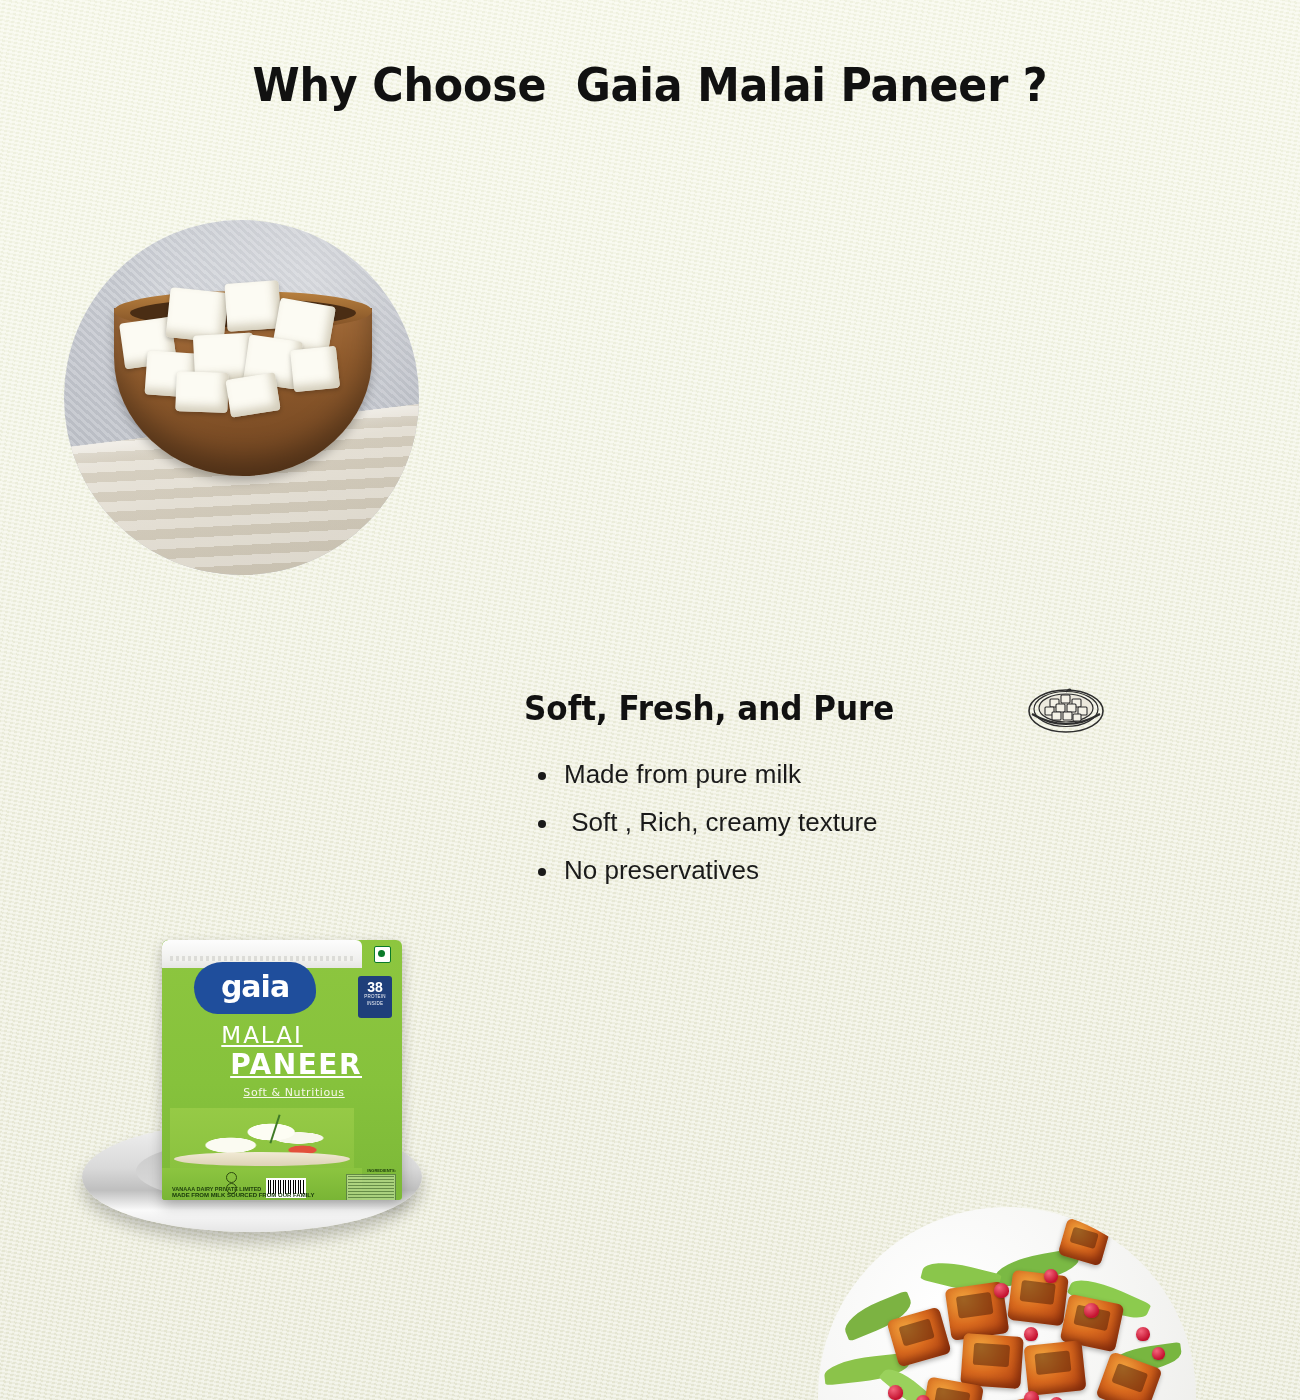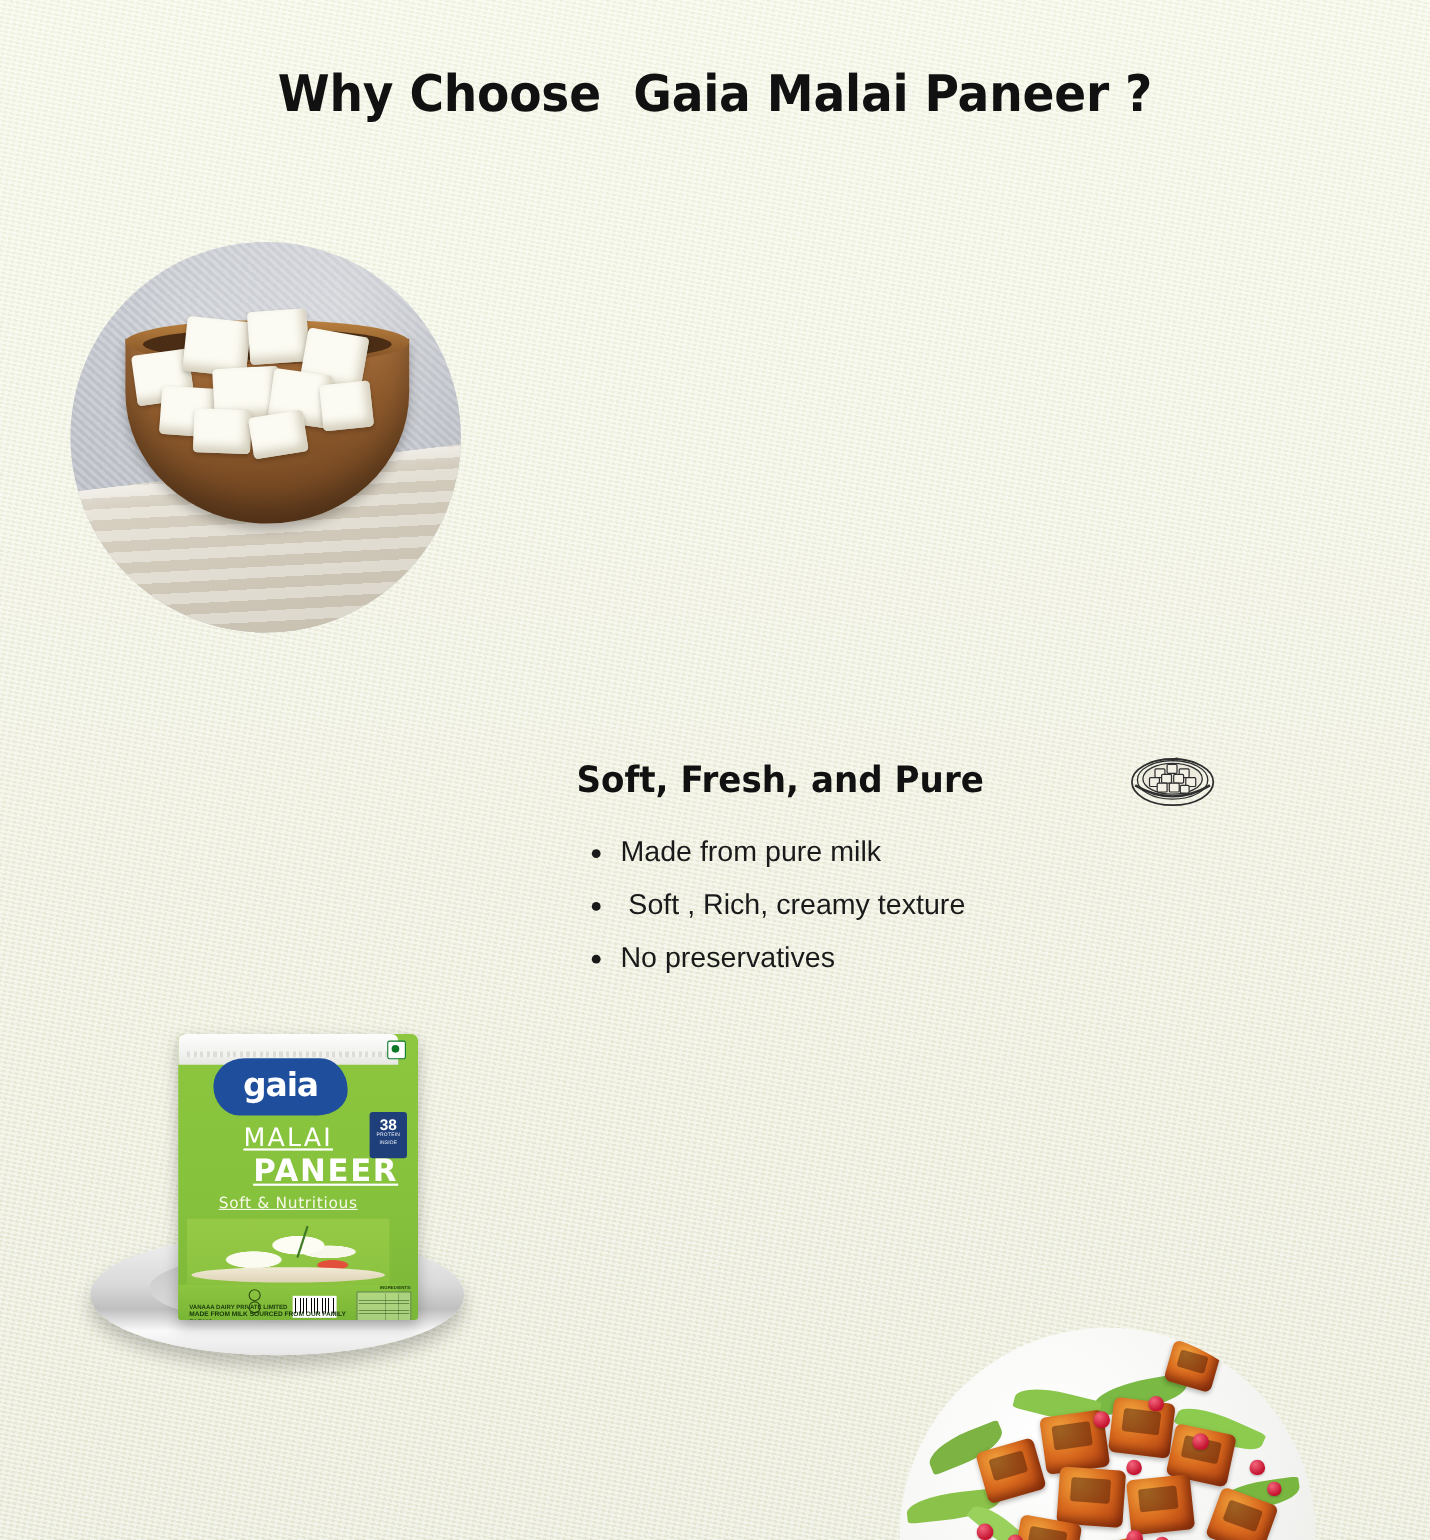--- a/index.html
+++ b/index.html
@@ -130,21 +130,21 @@
     position:absolute;left:42px;top:182px;width:340px;height:110px;
     border-radius:50%;
     background:linear-gradient(180deg,#f2f2f2 0%,#d9d9d9 42%,#bfbfbf 62%,#fafafa 80%, #e6e6e6 100%);
     box-shadow:0 10px 16px rgba(0,0,0,.22);
   }
   #plate:after{
     content:"";position:absolute;left:54px;top:18px;width:232px;height:62px;
     border-radius:50%;background:linear-gradient(180deg,#c9c9c9,#dcdcdc);
   }
   #pack{
-    position:absolute;left:122px;top:0px;width:218px;height:260px;
+    position:absolute;left:122px;top:0px;width:240px;height:260px;
     border-radius:6px 6px 3px 3px;overflow:hidden;
     background:linear-gradient(180deg,#8dc63f 0%,#86c23c 55%,#7cb838 100%);
     box-shadow:0 6px 14px rgba(0,0,0,.25);
   }
   #pack .seal{
     position:absolute;left:0;top:0;width:200px;height:28px;
     background:linear-gradient(180deg,#fdfdfd,#f0f0ee 70%,#e6e6e2);
     border-radius:6px 6px 0 0;
   }
   #pack .seal:after{
@@ -164,31 +164,31 @@
     background:#1f4e9c;border-radius:34px 30px 32px 28px/30px 34px 26px 32px;
     display:flex;align-items:center;justify-content:center;
   }
   #logo span{
     color:#fff;font-family:"DejaVu Sans",sans-serif;font-weight:700;
     font-size:30px;letter-spacing:-1px;line-height:1;margin-top:-3px;
   }
   #protein-badge{
     position:absolute;right:10px;top:36px;width:34px;height:42px;
     background:#1f3f7a;border-radius:3px;color:#fff;text-align:center;
-    padding-top:4px;box-sizing:border-box;margin-top:35px;
+    padding-top:4px;box-sizing:border-box;
   }
   #protein-badge .pb-n{font-size:14px;font-weight:700;line-height:1;}
   #protein-badge .pb-l{font-size:4.5px;line-height:1.45;letter-spacing:.2px;opacity:.95;}
   .pk-title{
     position:absolute;left:0;width:200px;text-align:center;color:#fff;
     font-family:"DejaVu Sans",sans-serif;font-weight:400;text-decoration:underline;
   }
   #pk-malai{top:82px;font-size:23px;letter-spacing:2px;}
   #pk-paneer{top:108px;font-size:28px;letter-spacing:1.5px;font-weight:700;text-align:right;}
-  #pk-tag{top:146px;font-size:14px;letter-spacing:.6px;color:#f6f8e8;}
+  #pk-tag{top:146px;font-size:11px;letter-spacing:.6px;color:#f6f8e8;padding-left:32px;}
   #pk-photo{
     position:absolute;left:8px;top:168px;width:184px;height:60px;
     background:
       radial-gradient(ellipse at 72% 70%, #e2503b 0%, #e2503b 7%, rgba(226,80,59,0) 8%),
       radial-gradient(ellipse at 55% 40%, #fdfdf4 0%, #fdfdf4 16%, rgba(253,253,244,0) 17%),
       radial-gradient(ellipse at 33% 62%, #fbfbf2 0%, #fbfbf2 14%, rgba(251,251,242,0) 15%),
       radial-gradient(ellipse at 70% 50%, #f7f7ec 0%, #f7f7ec 13%, rgba(247,247,236,0) 14%),
       linear-gradient(180deg,#96ca46,#8ac23f);
   }
   #pk-photo .sprig{

